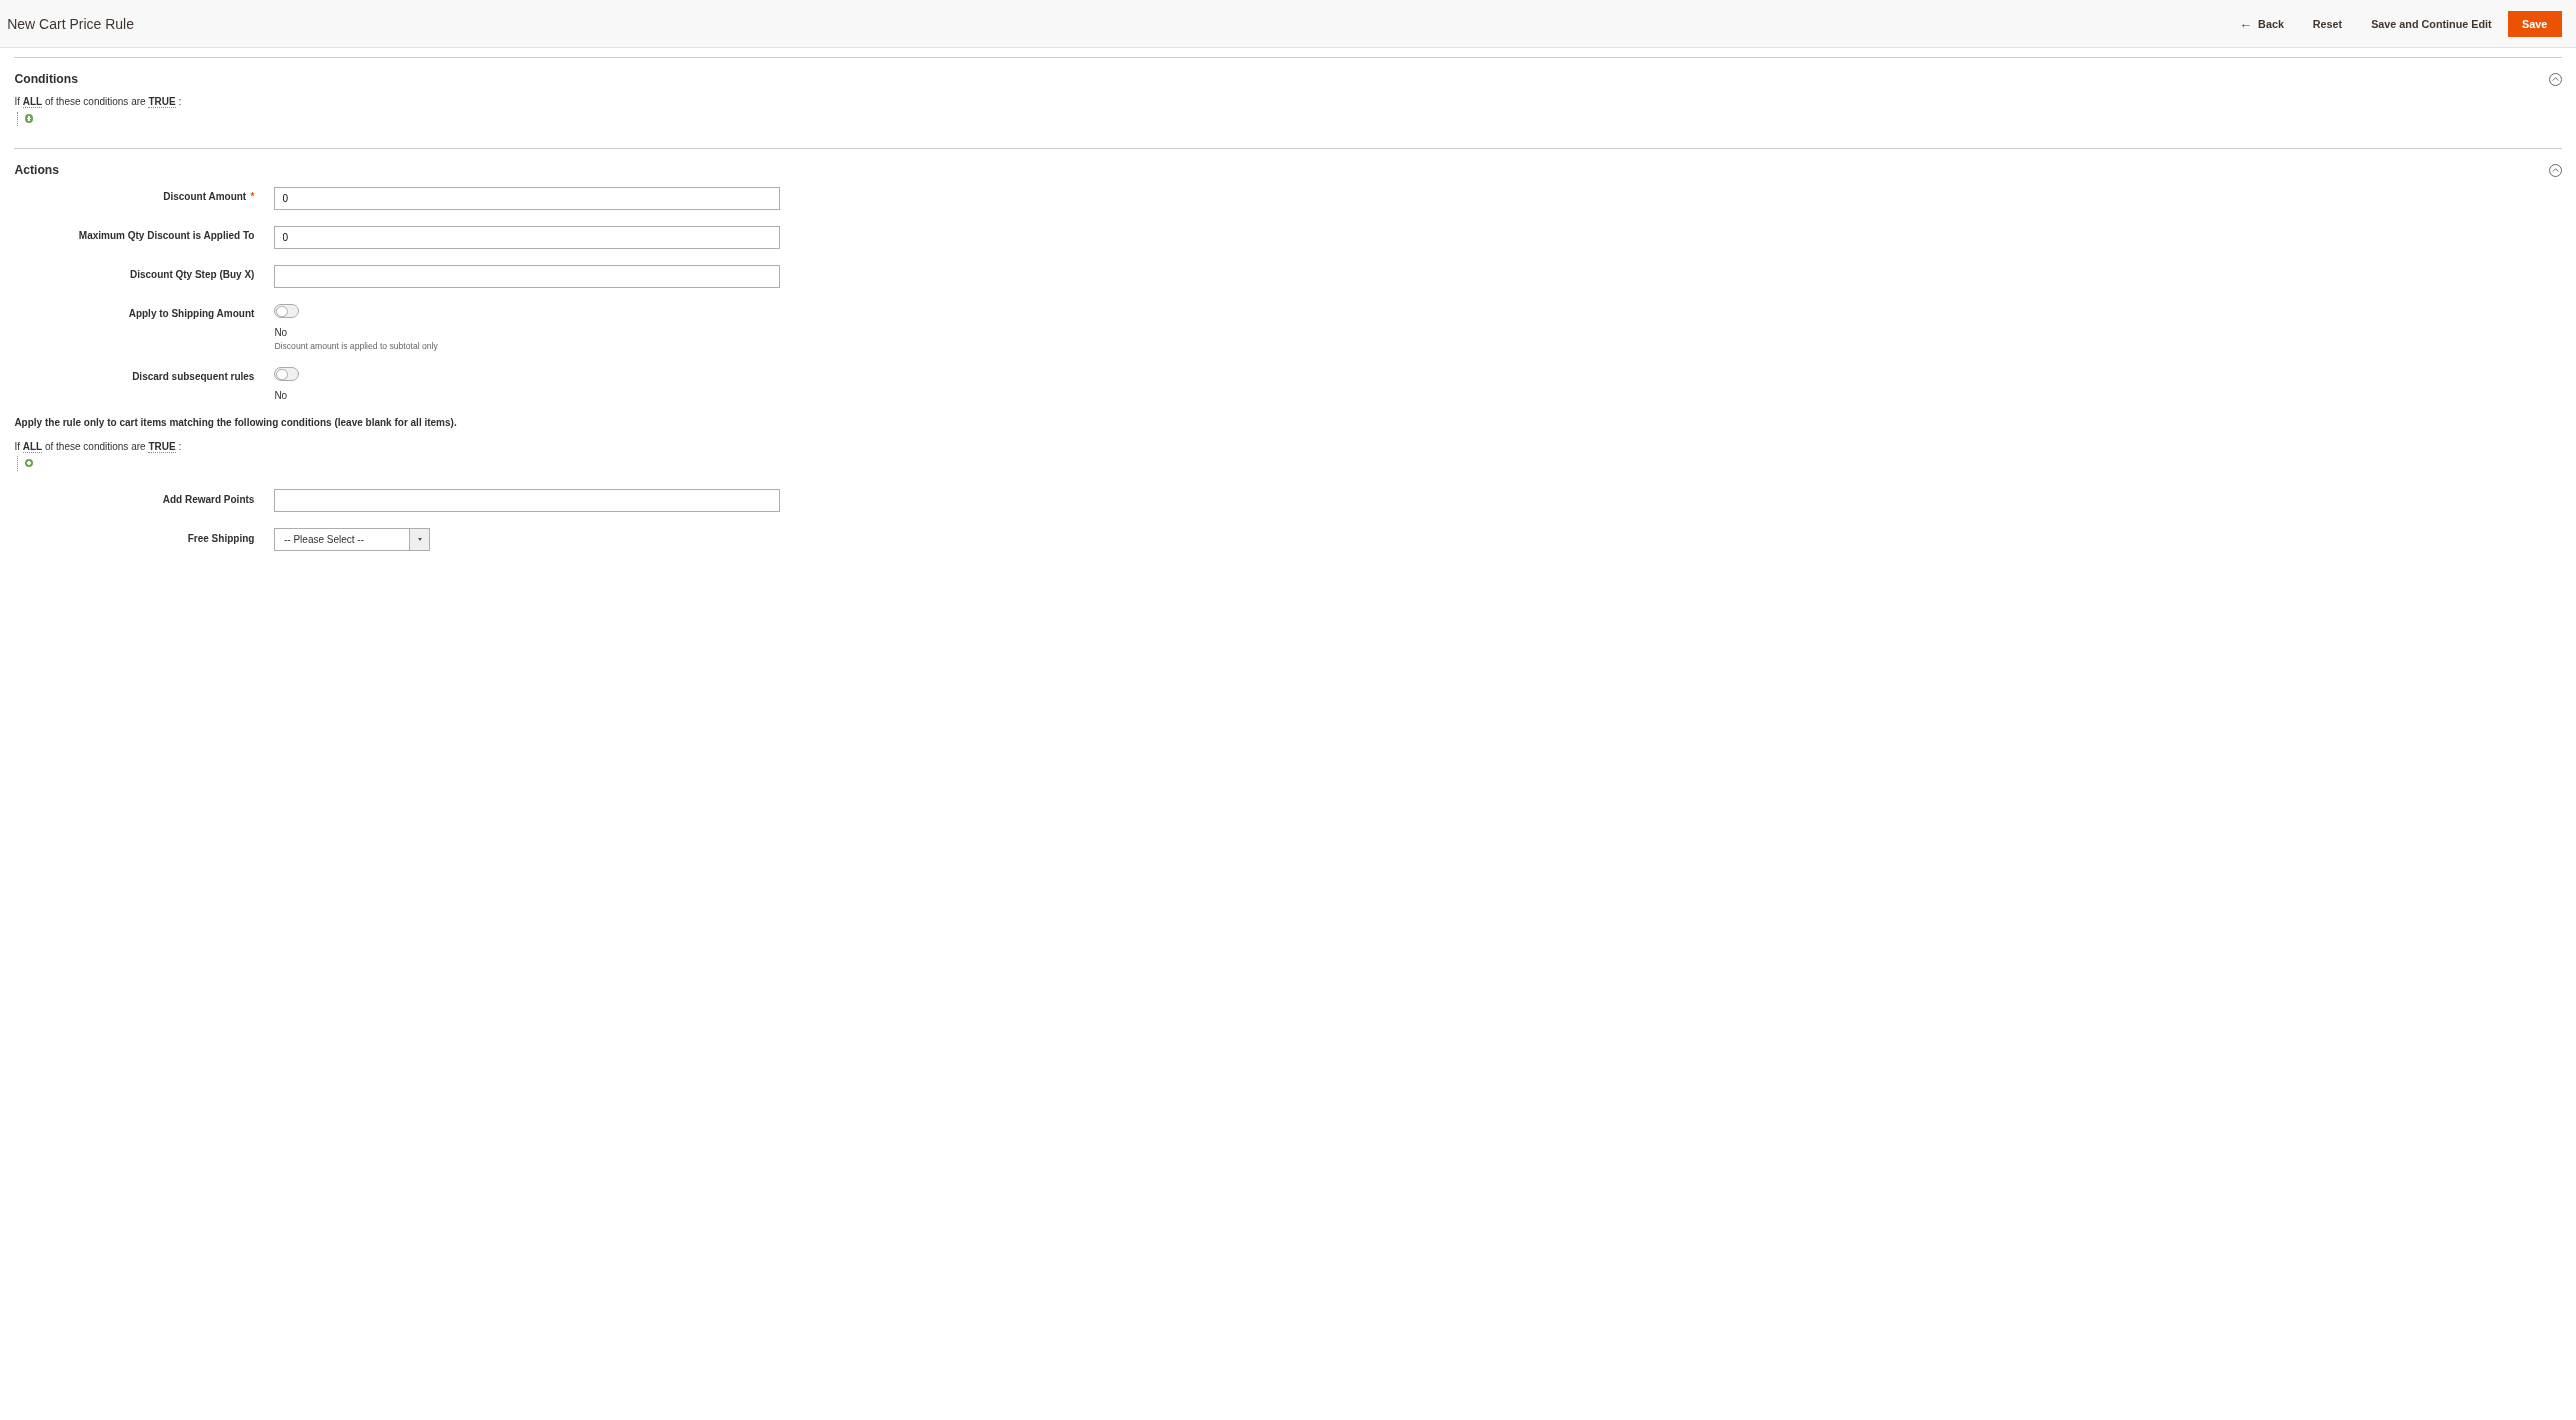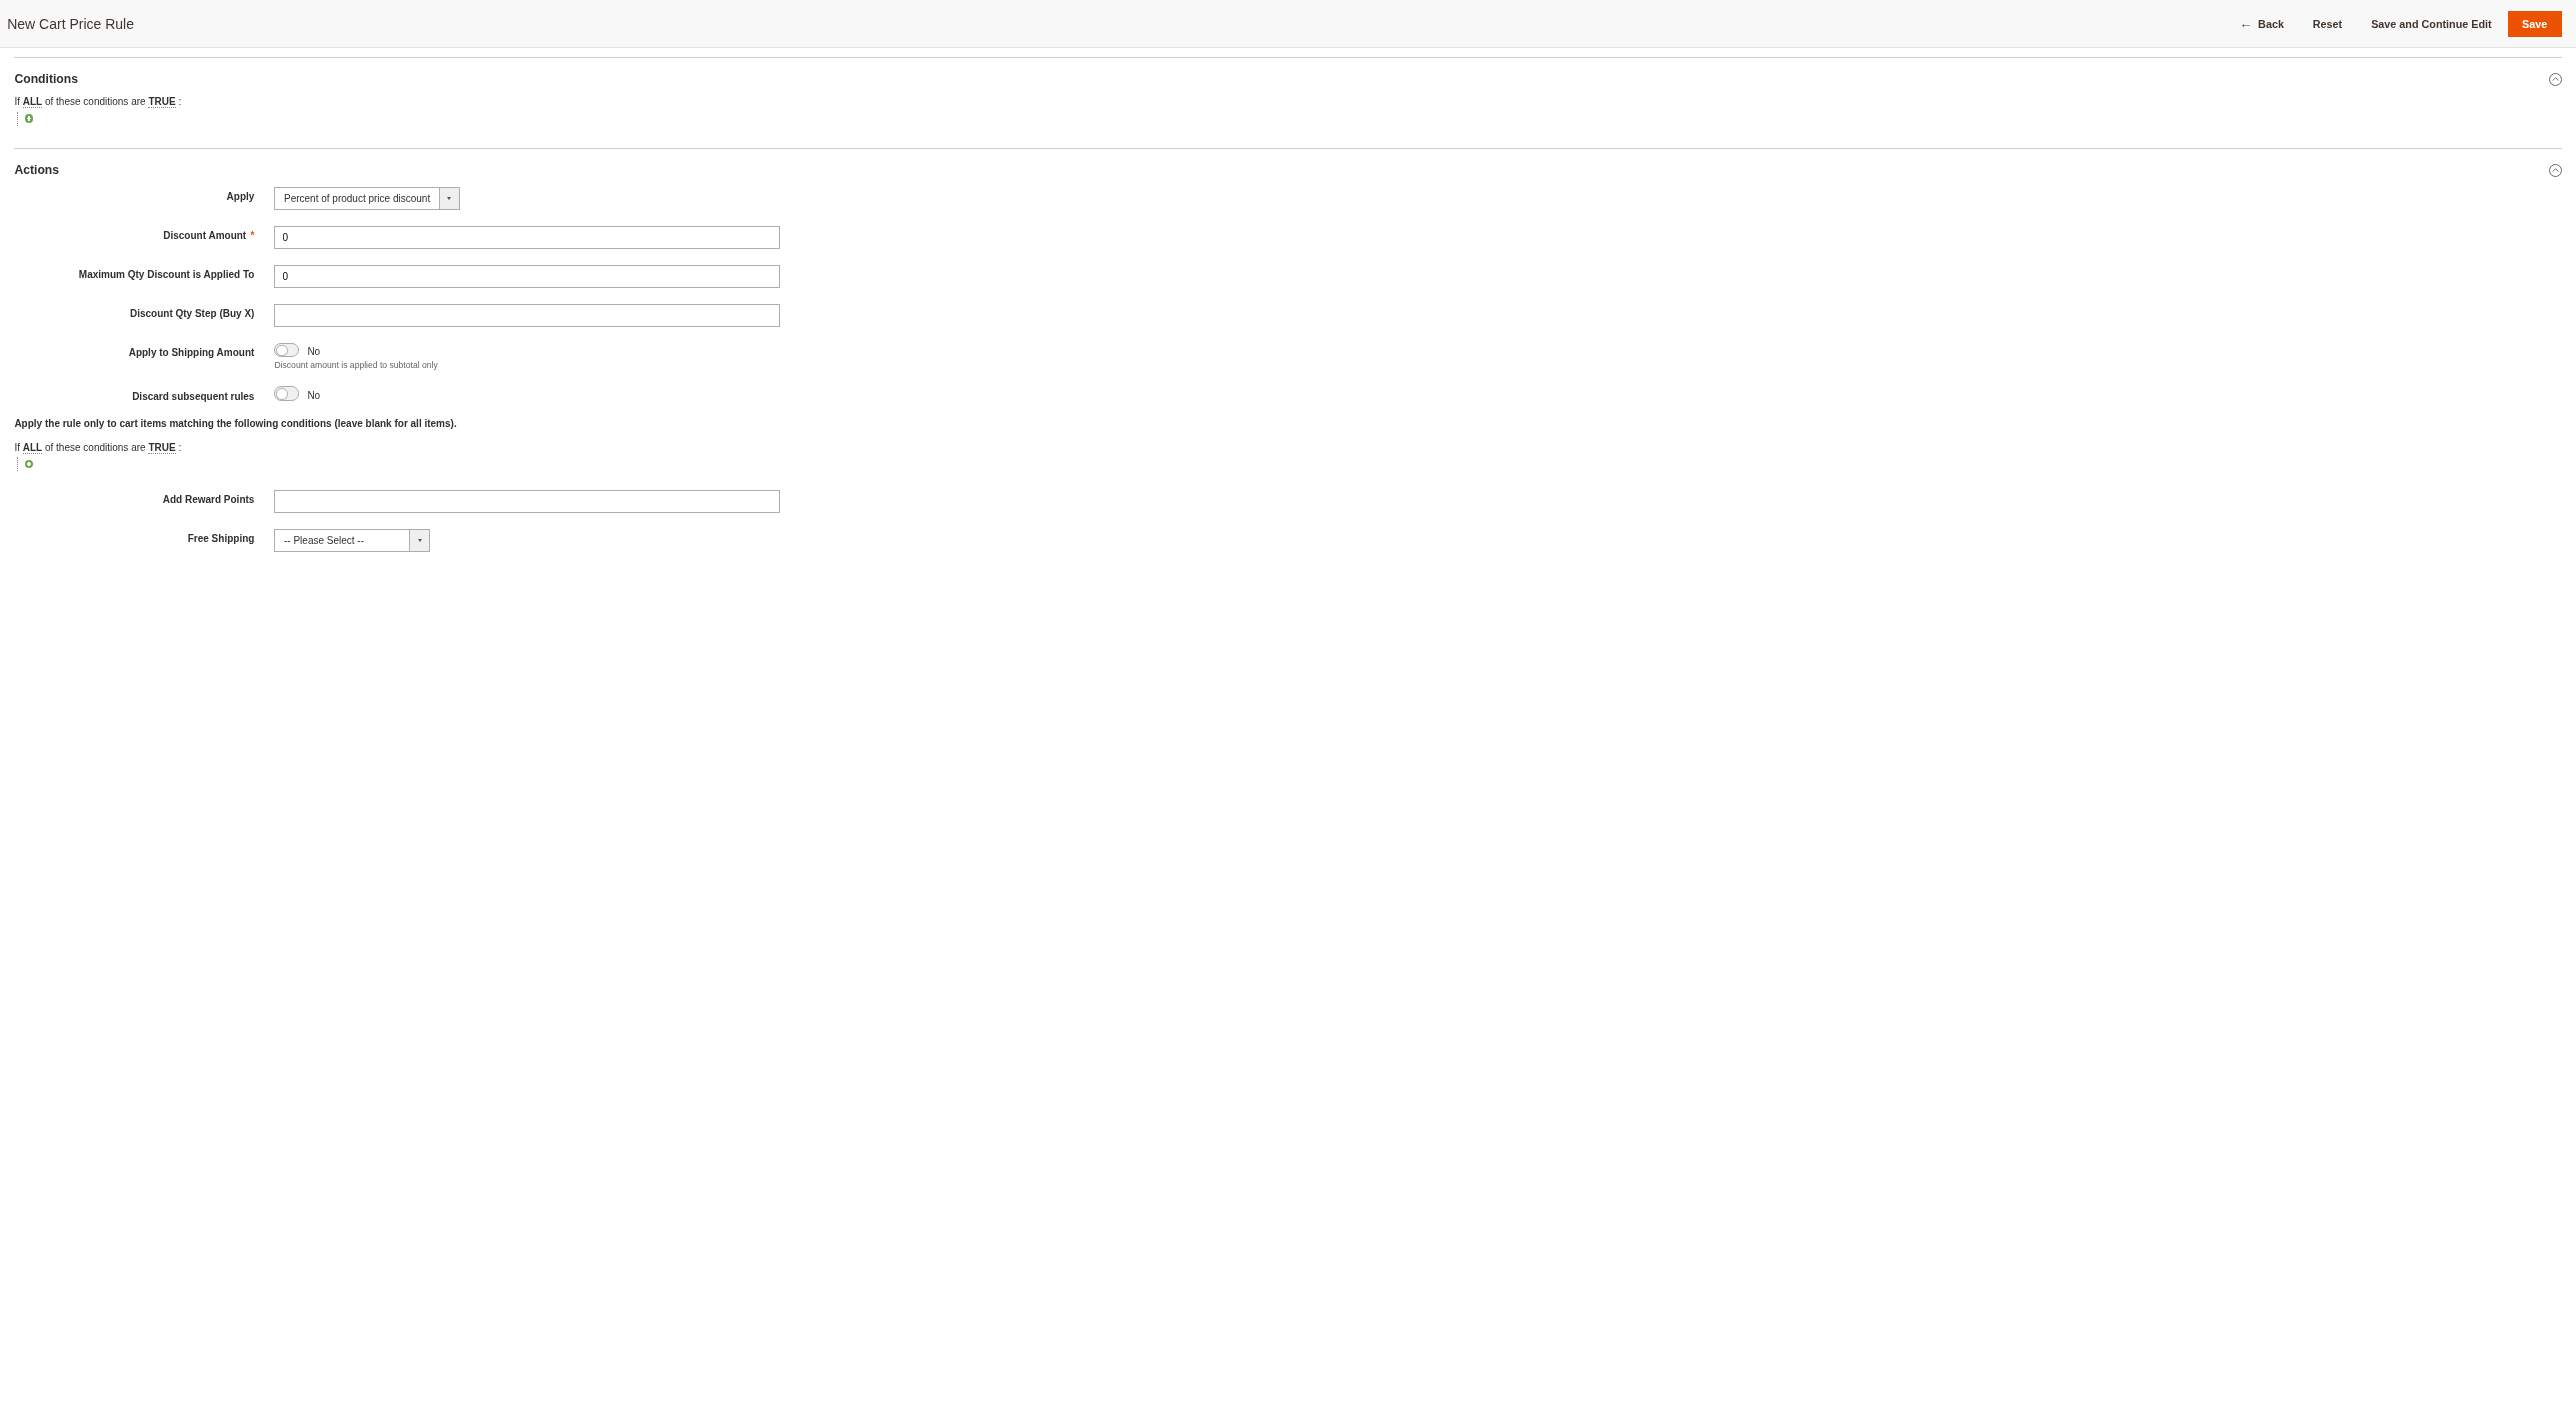--- a/index.html
+++ b/index.html
@@ -50,21 +50,21 @@
   .form-field { flex: 0 0 auto; }
   .note { font-size: 8.6px; color: #666; margin-top: 3px; }
 
   .select-wrap { display: inline-flex; border: 0.7px solid #adadad; height: 23px; background: #fff; }
   .select-value { padding: 0 8.6px; display: flex; align-items: center; font-size: 10px; min-width: 137px; }
   .select-btn { width: 20px; background: #efefef; border-left: 0.7px solid #adadad; display: flex; align-items: center; justify-content: center; cursor: pointer; }
   .select-btn .tri { width: 0; height: 0; border-left: 2.9px solid transparent; border-right: 2.9px solid transparent; border-top: 3.6px solid #555; }
 
   .text-input { width: 506px; height: 23px; border: 0.7px solid #adadad; padding: 0 7.2px; font-size: 10px; }
 
-  .toggle-wrap { display: flex; align-items: flex-end; gap: 8.6px; }
+  .toggle-wrap { display: flex; align-items: flex-start; gap: 8.6px; flex-direction: column; }
   .toggle { width: 24.4px; height: 14.4px; border-radius: 7.2px; border: 0.7px solid #aaa; background: #f0f0f0; position: relative; cursor: pointer; }
   .toggle-knob { width: 11.5px; height: 11.5px; border-radius: 50%; background: #fff; border: 0.7px solid #aaa; position: absolute; top: 0.7px; left: 0.7px; }
   .toggle-label { font-size: 10px; }
 
   .sub-help { font-size: 10px; font-weight: 600; color: #303030; margin: 7.2px 0 13px 0; }
 </style>
 </head>
 <body>
 
 <div class="header-bar">
@@ -106,31 +106,20 @@
   <div class="section-header">
     <div class="section-title">Actions</div>
     <div class="collapse-icon">
       <svg width="7.2" height="4.3" viewBox="0 0 10 6">
           <path d="M1 5 L5 1 L9 5" stroke="#555" stroke-width="1.2" fill="none"></path>
         </svg>
     </div>
   </div>
   <div class="section-body">
 
-    <div class="form-row">
-      <div class="form-label">Apply</div>
-      <div class="form-field">
-        <div class="select-wrap">
-          <div class="select-value" style="min-width:150px;">Percent of product price discount</div>
-          <div class="select-btn">
-              <div class="tri"></div>
-            </div>
-        </div>
-      </div>
-    </div>
 
     <div class="form-row">
       <div class="form-label"><span>Discount Amount</span><span class="req">*</span></div>
       <div class="form-field">
         <input class="text-input" type="text" value="0" style="">
       </div>
     </div>
 
     <div class="form-row">
       <div class="form-label">Maximum Qty Discount is Applied To</div>

